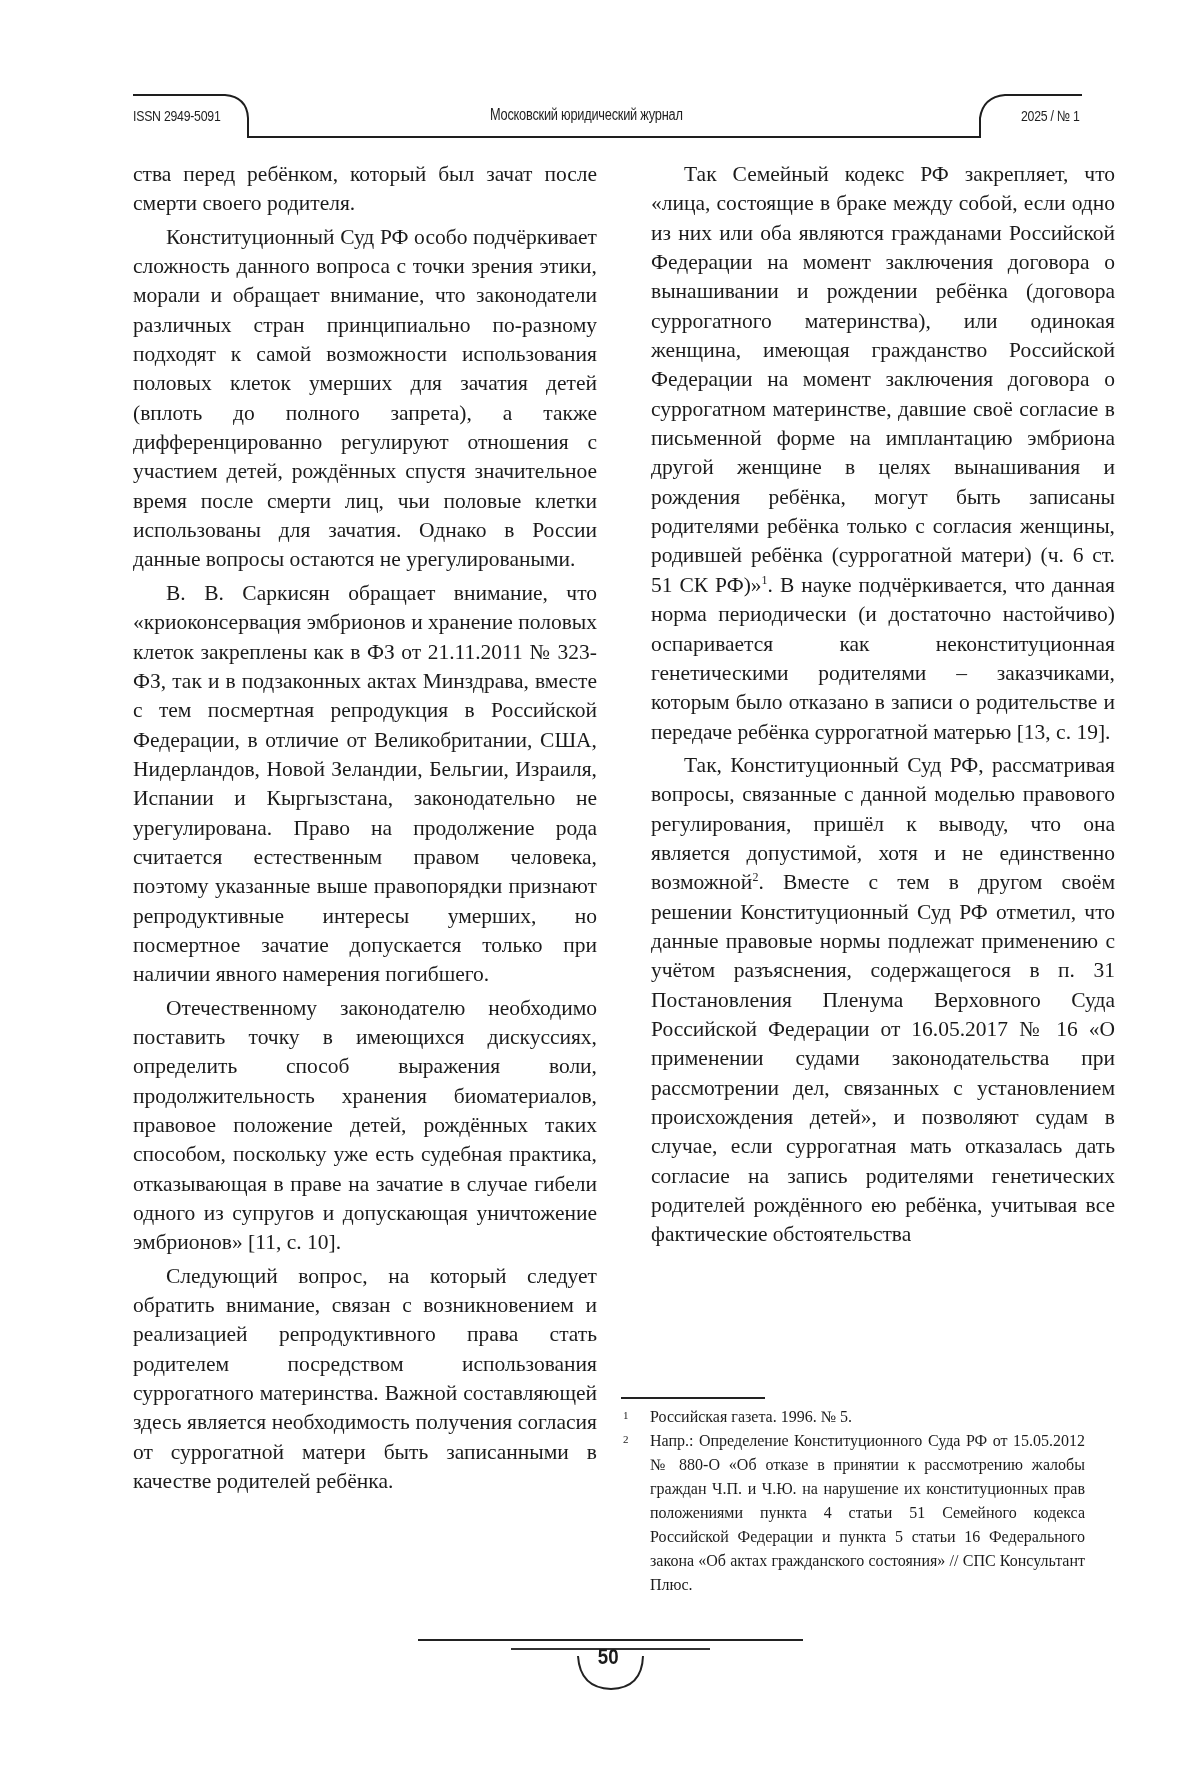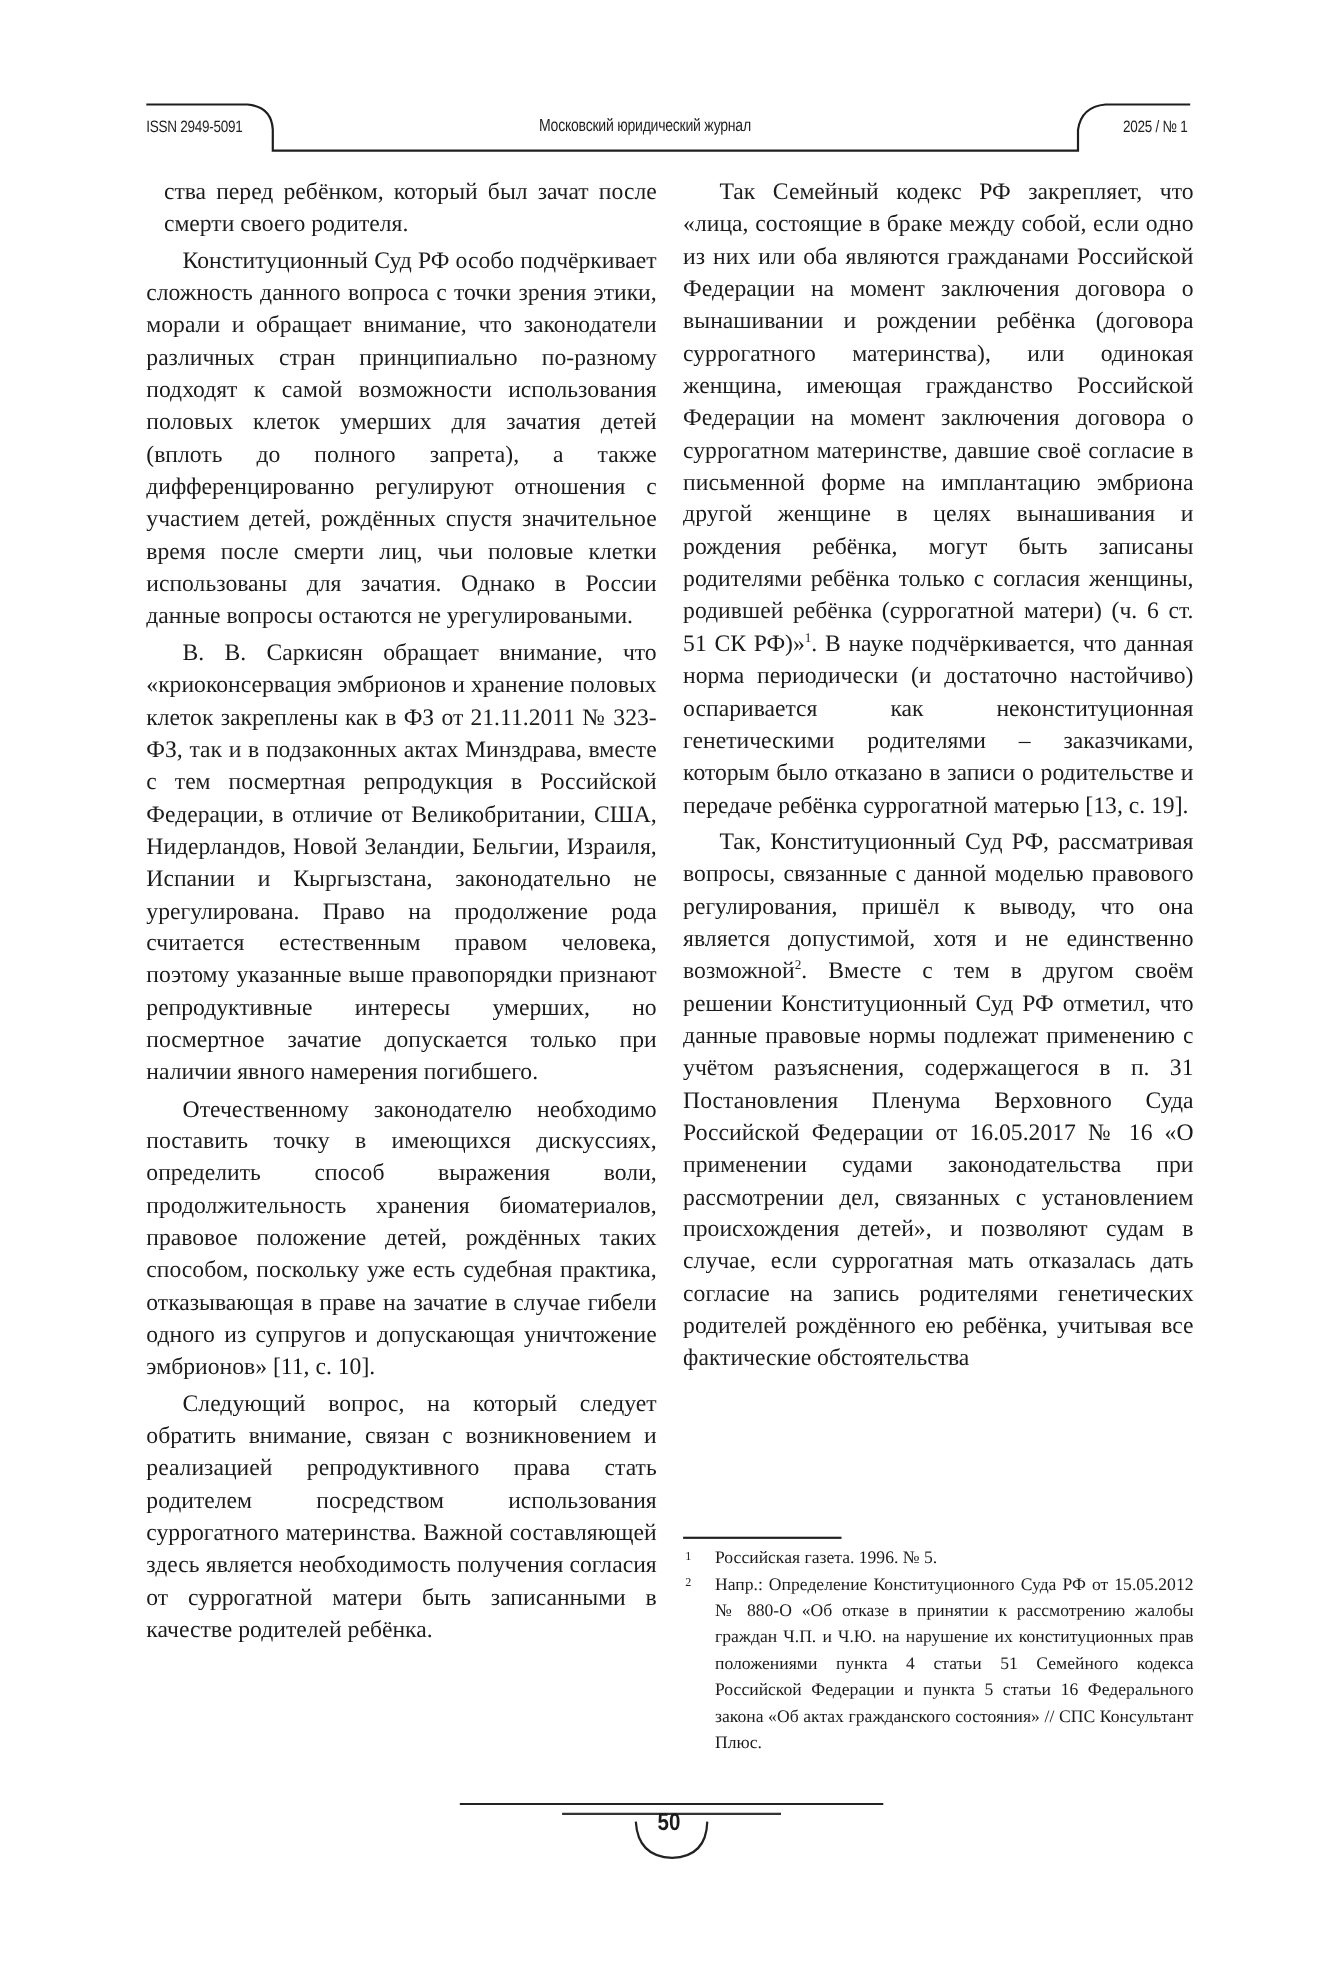--- a/index.html
+++ b/index.html
@@ -8,24 +8,24 @@
 
     .header { position: absolute; left: 0; top: 0; width: 996px; height: 150px; }
     .header svg { position: absolute; left: 0; top: 0; }
     .hdr-text { position: absolute; font-family: "Liberation Sans", "DejaVu Sans", sans-serif; font-size: 15px; letter-spacing: -0.3px; color: #1e1e1e; transform: scaleX(0.82); transform-origin: left center; white-space: nowrap; }
     .hdr-issn { left: 133px; top: 107px; }
     .hdr-title { left: 490px; top: 106px; font-size: 16px; transform: scaleX(0.8); }
     .hdr-issue { left: 1021px; top: 107px; }
 
     .col { position: absolute; top: 160px; width: 464px; font-size: 21.5px; line-height: 29.35px; text-align: justify; hyphens: manual; }
     .col-left { left: 133px; }
-    .col-right { left: 621px; }
+    .col-right { left: 651px; }
     .col p { text-indent: 0; margin: 0 0 4px 0; }
     .col p.ind { text-indent: 33px; }
-    .col p.cont { text-indent: 0; margin-left: 16px; }
+    .col p.cont { text-indent: 0; }
     sup { font-size: 12px; line-height: 0; vertical-align: super; }
 
     .fn-rule { position: absolute; left: 621px; top: 1397px; width: 144px; height: 2px; background: #222; }
     .footnotes { position: absolute; left: 621px; top: 1405px; width: 464px; font-size: 16px; line-height: 24px; text-align: justify; }
     .fn { position: relative; padding-left: 29px; }
     .fn-num { position: absolute; left: 2px; top: -2px; font-size: 11px; }
 
     .footer { position: absolute; left: 0; top: 1620px; width: 1200px; height: 100px; text-align: center; }
     .footer svg { position: absolute; left: 0; top: 0; }
     .page-num { position: absolute; left: 596px; top: 24px; font-family: "Liberation Sans", "DejaVu Sans", sans-serif; font-size: 22px; font-weight: bold; transform: scaleX(0.85); color: #1b1b1b; }

